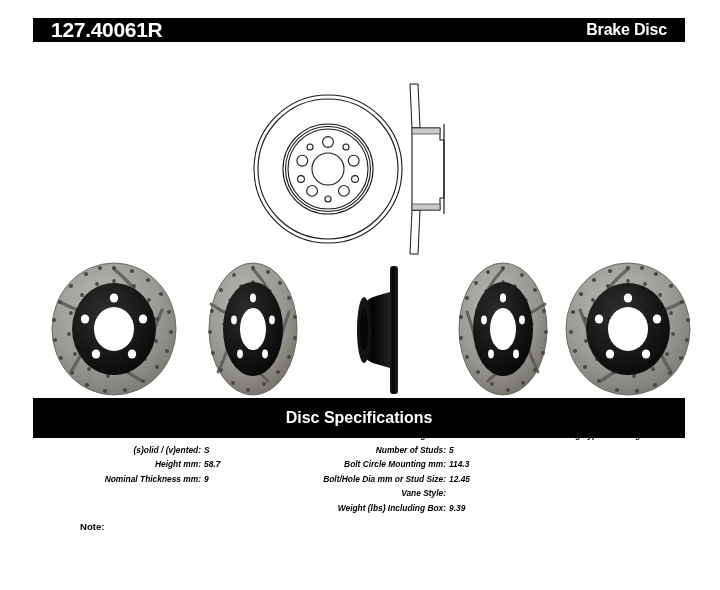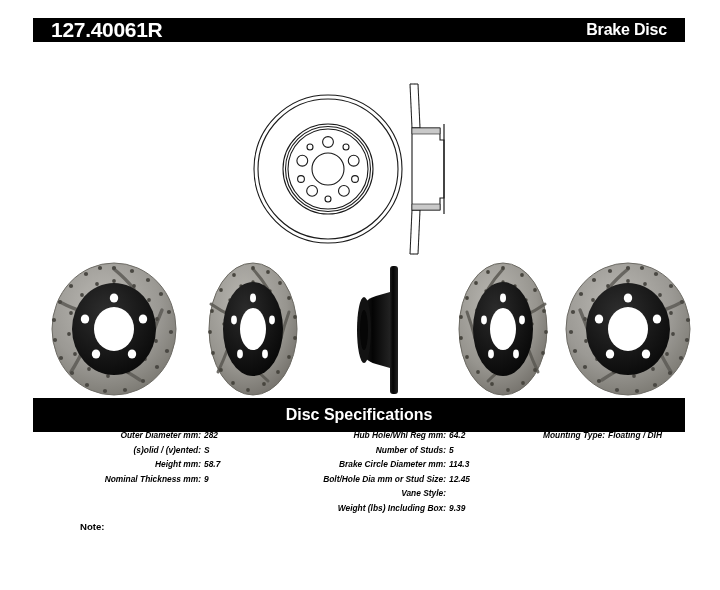--- a/index.html
+++ b/index.html
@@ -62,21 +62,21 @@
     top: 0;
   }
   .photo svg { display: block; }
 
   
   .spec-banner {
     position: absolute;
     left: 33px;
     top: 398px;
     width: 652px;
-    height: 34px;
+    height: 40px;
     background: #000000;
     display: flex;
     align-items: center;
     justify-content: center;
   }
   .spec-banner-title {
     color: #ffffff;
     font-size: 16px;
     font-weight: bold;
   }
@@ -517,21 +517,21 @@
   <div class="spec-col spec-col-mid">
     <div class="spec-row">
       <span class="spec-label">Hub Hole/Whl Reg mm:</span>
       <span class="spec-value">64.2</span>
     </div>
     <div class="spec-row">
       <span class="spec-label">Number of Studs:</span>
       <span class="spec-value">5</span>
     </div>
     <div class="spec-row">
-      <span class="spec-label">Brake Circle Diameter mm:</span>
+      <span class="spec-label">Bolt Circle Mounting mm:</span>
       <span class="spec-value">114.3</span>
     </div>
     <div class="spec-row">
       <span class="spec-label">Bolt/Hole Dia mm or Stud Size:</span>
       <span class="spec-value">12.45</span>
     </div>
     <div class="spec-row">
       <span class="spec-label">Vane Style:</span>
       <span class="spec-value"></span>
     </div>

